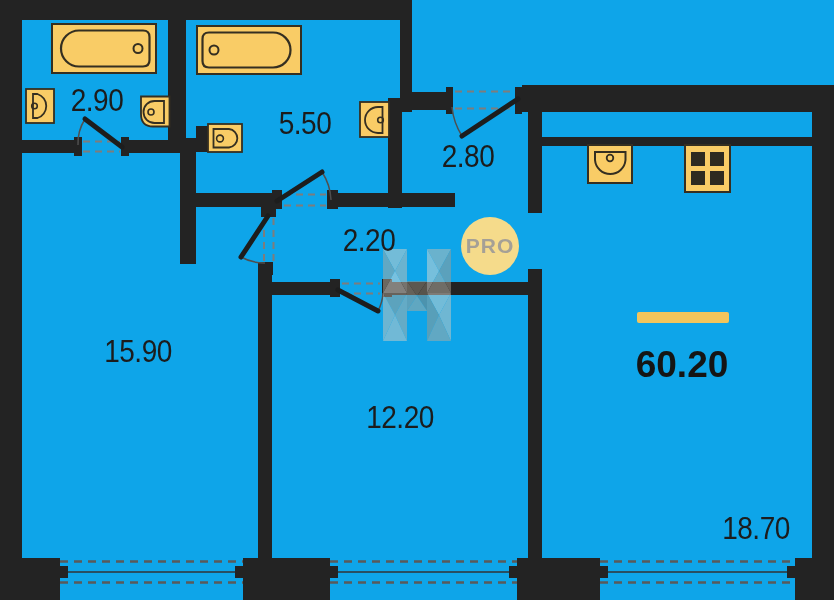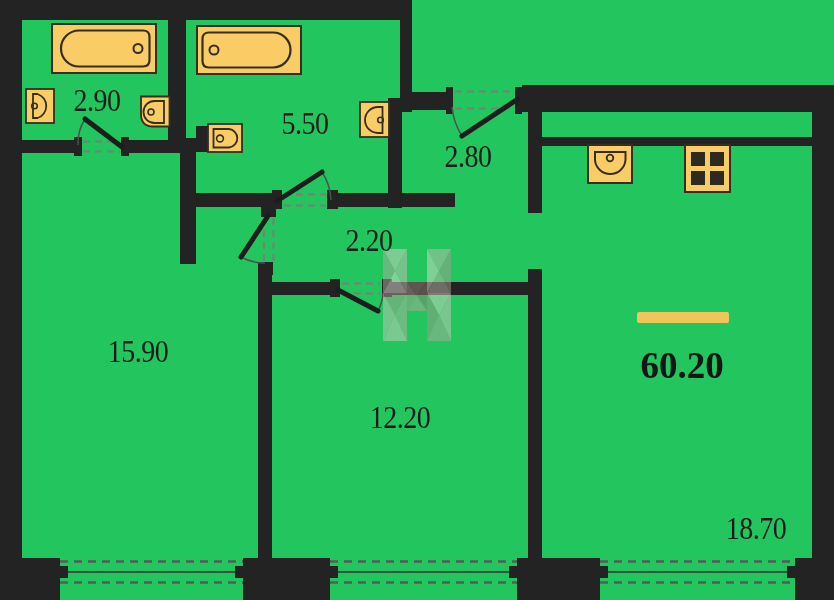--- a/index.html
+++ b/index.html
@@ -1,17 +1,17 @@
 <!DOCTYPE html>
 <html><head>
 <meta charset="utf-8">
 <style>
   html,body{margin:0;padding:0;background:#ffffff;}
-  #plan{position:relative;width:834px;height:600px;background:#22c55e;overflow:hidden;
-        font-family:Liberation Serif, serif;}
+  #plan{position:relative;width:834px;height:600px;background:#0ea5e9;overflow:hidden;
+        font-family:Liberation Sans, sans-serif;}
   #plan svg{position:absolute;left:0;top:0;}
   .area-label{position:absolute;transform:translate(-50%,-50%) scaleY(1.14);
         font-size:28px;color:#1c1c1c;white-space:nowrap;letter-spacing:-0.5px;}
   .total-label{position:absolute;transform:translate(-50%,-50%);
         font-size:37px;font-weight:700;color:#151515;white-space:nowrap;margin-top:16px;}
   .accent-bar{position:absolute;left:637px;top:312px;width:92px;height:11px;border-radius:2px;}
   .pro-badge{position:absolute;left:461px;top:217px;width:58px;height:58px;border-radius:50%;
         display:flex;align-items:center;justify-content:center;
         font-size:21px;font-weight:700;letter-spacing:1px;}
 </style>
@@ -193,13 +193,14 @@
   <div class="area-label" style="left:305px;top:124px">5.50</div>
   <div class="area-label" style="left:468px;top:157px">2.80</div>
   <div class="area-label" style="left:369px;top:241px">2.20</div>
   <div class="area-label" style="left:138px;top:352px">15.90</div>
   <div class="area-label" style="left:400px;top:418px">12.20</div>
   <div class="area-label" style="left:756px;top:529px">18.70</div>
 
   <div class="accent-bar" style="background:#F2C55C"></div>
   <div class="total-label" style="left:682px;top:349px">60.20</div>
 
+  <div class="pro-badge" style="background:#F5DB8B;color:#A5A096">PRO</div>
 </div>
 
 </body></html>

